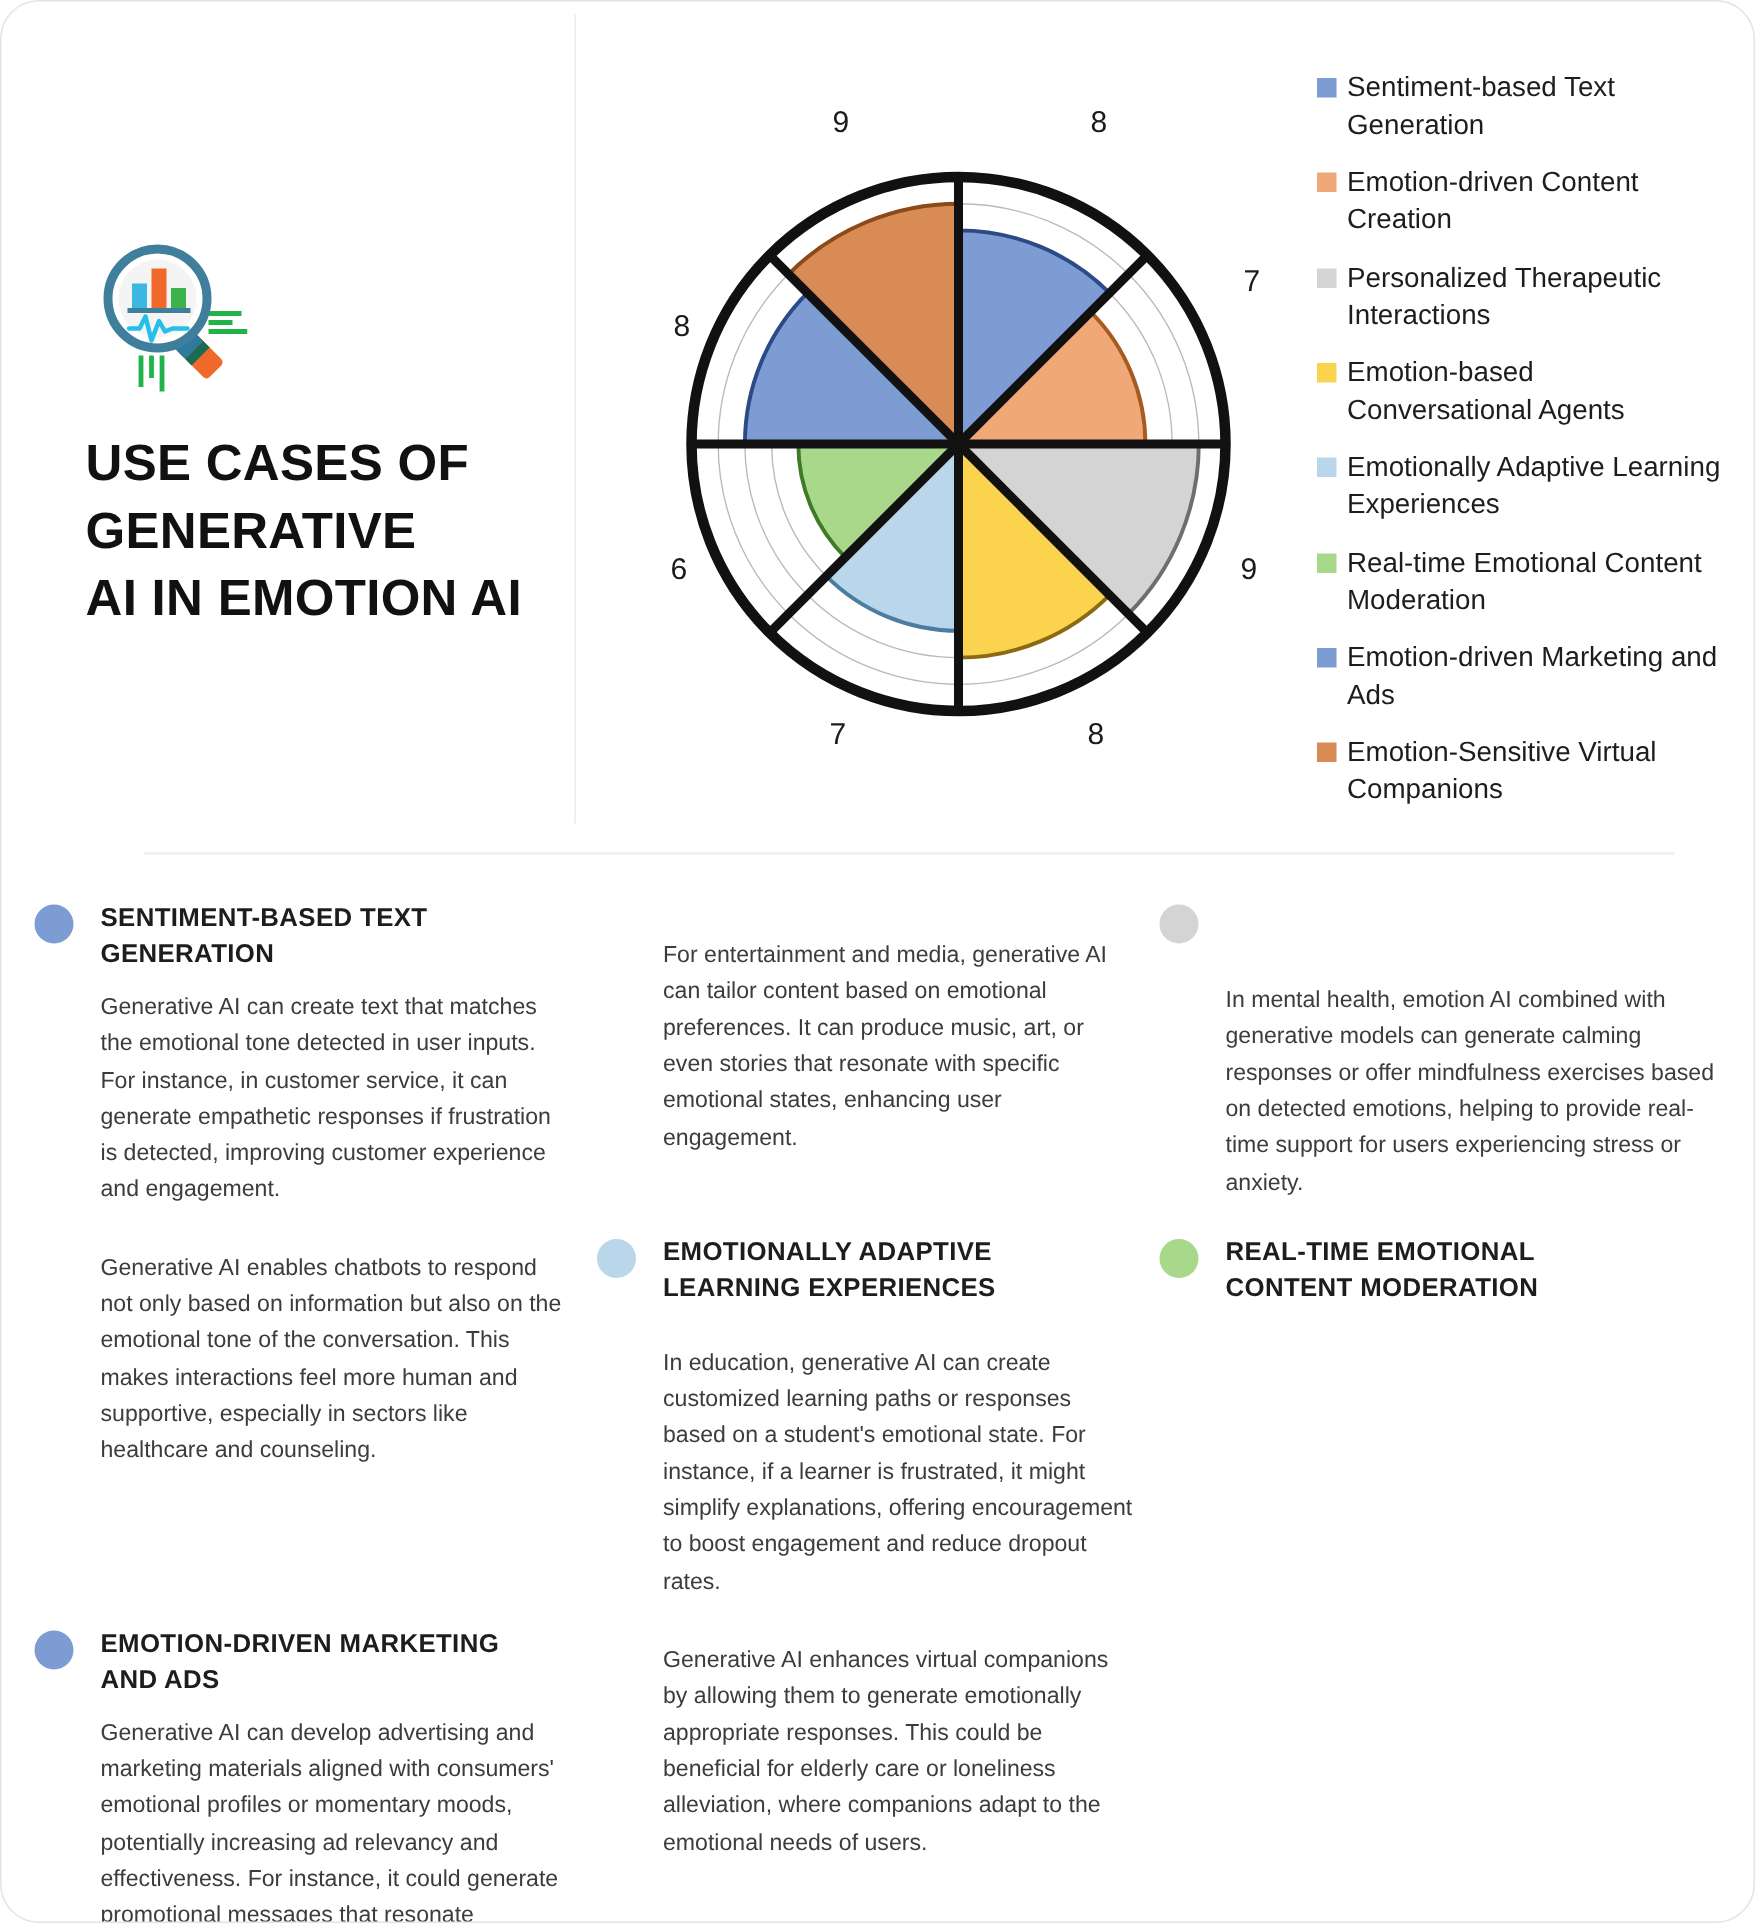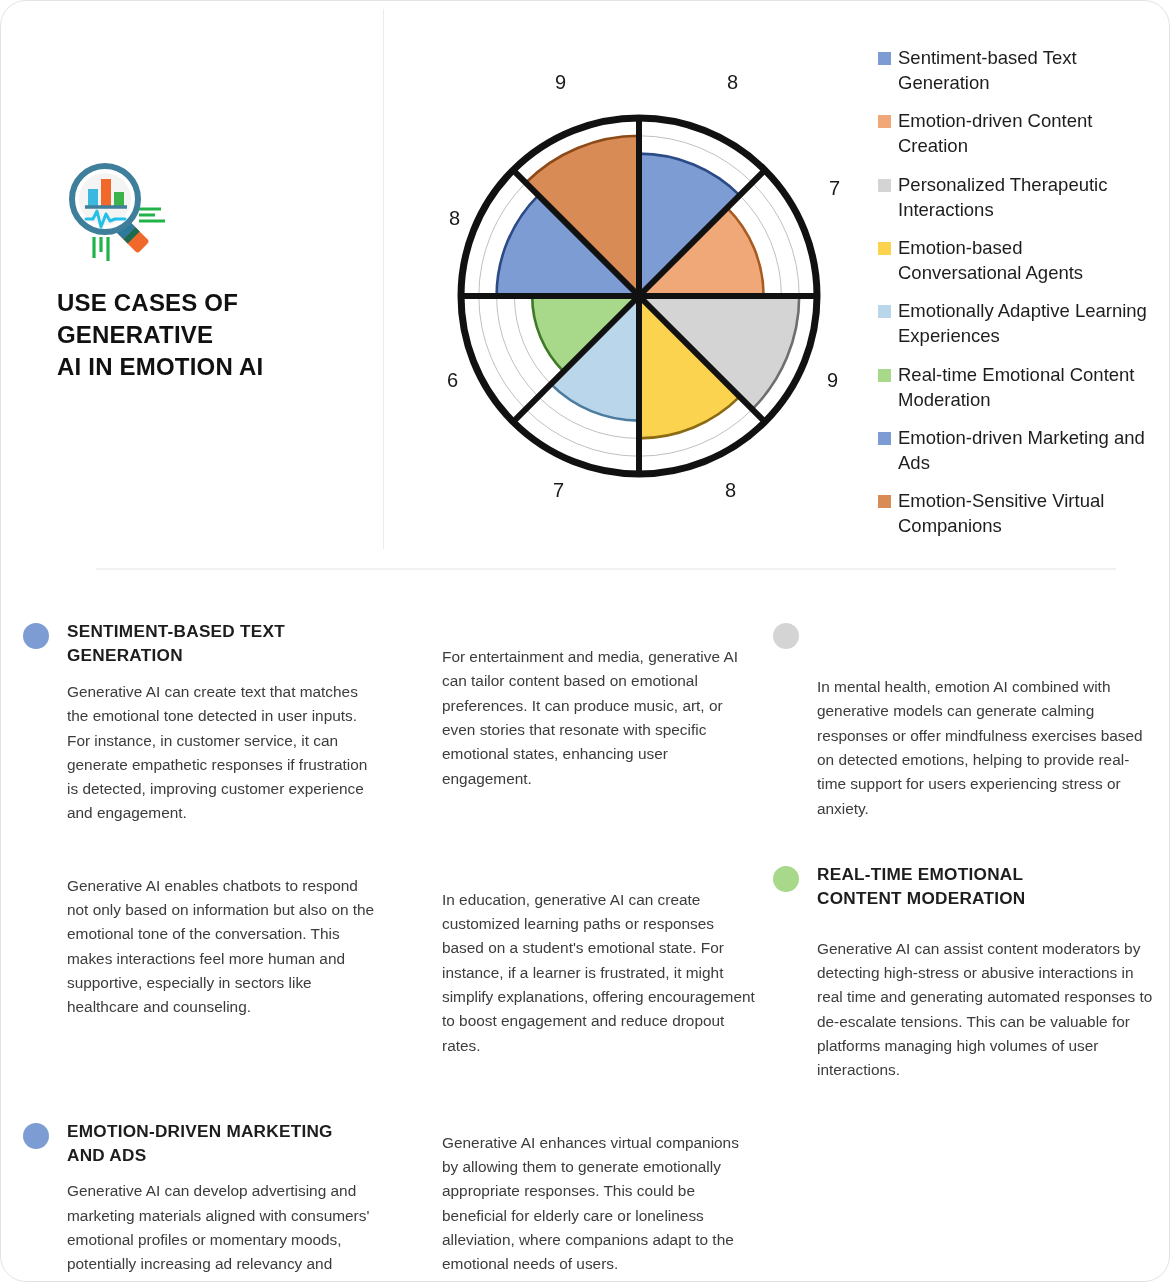--- a/index.html
+++ b/index.html
@@ -43,21 +43,21 @@
 
   
   #title-block {
     position: absolute;
     left: 56px;
     top: 160px;
     width: 320px;
   }
   #logo-icon { width: 104px; height: 100px; display: block; margin-bottom: 26px; margin-left: 4px;}
   #main-title {
-    font-size: 24px;
+    font-size: 34px;
     font-weight: bold;
     line-height: 1.33;
     letter-spacing: 0.2px;
     color: #111111;
     white-space: pre-line;
   }
 
   
   #chart-wrap {
     position: absolute;
@@ -106,21 +106,20 @@
     left: 0;
     top: 598px;
     width: 1170px;
     display: grid;
     grid-template-columns: 375px 375px 400px;
     padding-left: 22px;
   }
   .cell {
     padding-right: 16px;
     margin-bottom: 16px;
-    margin-top: 20px;
   }
   .cell-head {
     display: flex;
     align-items: flex-start;
   }
   .cell-dot {
     width: 26px;
     height: 26px;
     border-radius: 50%;
     flex: 0 0 26px;
@@ -305,30 +304,34 @@
         <span class="cell-dot" style="background: rgb(212, 212, 212);"></span>
       </div>
       <div class="cell-body pad-top-sm">In mental health, emotion AI combined with generative models can generate calming responses or offer mindfulness exercises based on detected emotions, helping to provide real-time support for users experiencing stress or anxiety.</div>
     </div>
 
     <div class="cell">
       <div class="cell-body">Generative AI enables chatbots to respond not only based on information but also on the emotional tone of the conversation. This makes interactions feel more human and supportive, especially in sectors like healthcare and counseling.</div>
     </div>
 
     <div class="cell">
+      <div class="cell-head">
+        <span class="cell-dot" style="background: rgb(186, 214, 234);"></span>
+        <span class="cell-title">EMOTIONALLY ADAPTIVE
+ LEARNING EXPERIENCES</span>
+      </div>
       <div class="cell-body pad-top-sm">In education, generative AI can create customized learning paths or responses based on a student's emotional state. For instance, if a learner is frustrated, it might simplify explanations, offering encouragement to boost engagement and reduce dropout rates.</div>
     </div>
 
     <div class="cell">
       <div class="cell-head">
         <span class="cell-dot" style="background: rgb(168, 216, 138);"></span>
         <span class="cell-title">REAL-TIME EMOTIONAL
 CONTENT MODERATION</span>
       </div>
-      <div class="cell-body pad-top-sm">Generative AI can assist content moderators by detecting high-stress or abusive interactions in real time and generating automated responses to de-escalate tensions. This can be valuable for platforms managing high volumes of user interactions.</div>
     </div>
 
     <div class="cell">
       <div class="cell-head">
         <span class="cell-dot" style="background: rgb(125, 156, 212);"></span>
         <span class="cell-title">EMOTION-DRIVEN MARKETING
 AND ADS</span>
       </div>
       <div class="cell-body">Generative AI can develop advertising and marketing materials aligned with consumers' emotional profiles or momentary moods, potentially increasing ad relevancy and effectiveness. For instance, it could generate promotional messages that resonate positively with users showing excitement.</div>
     </div>

